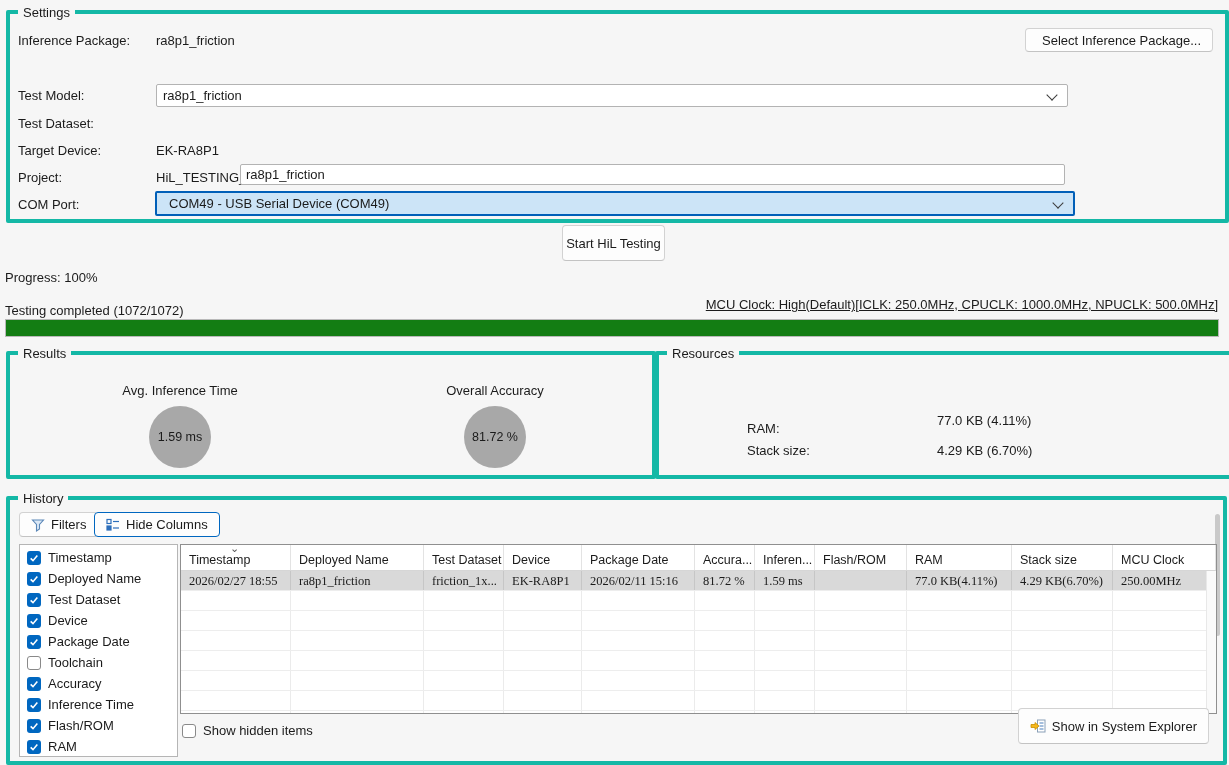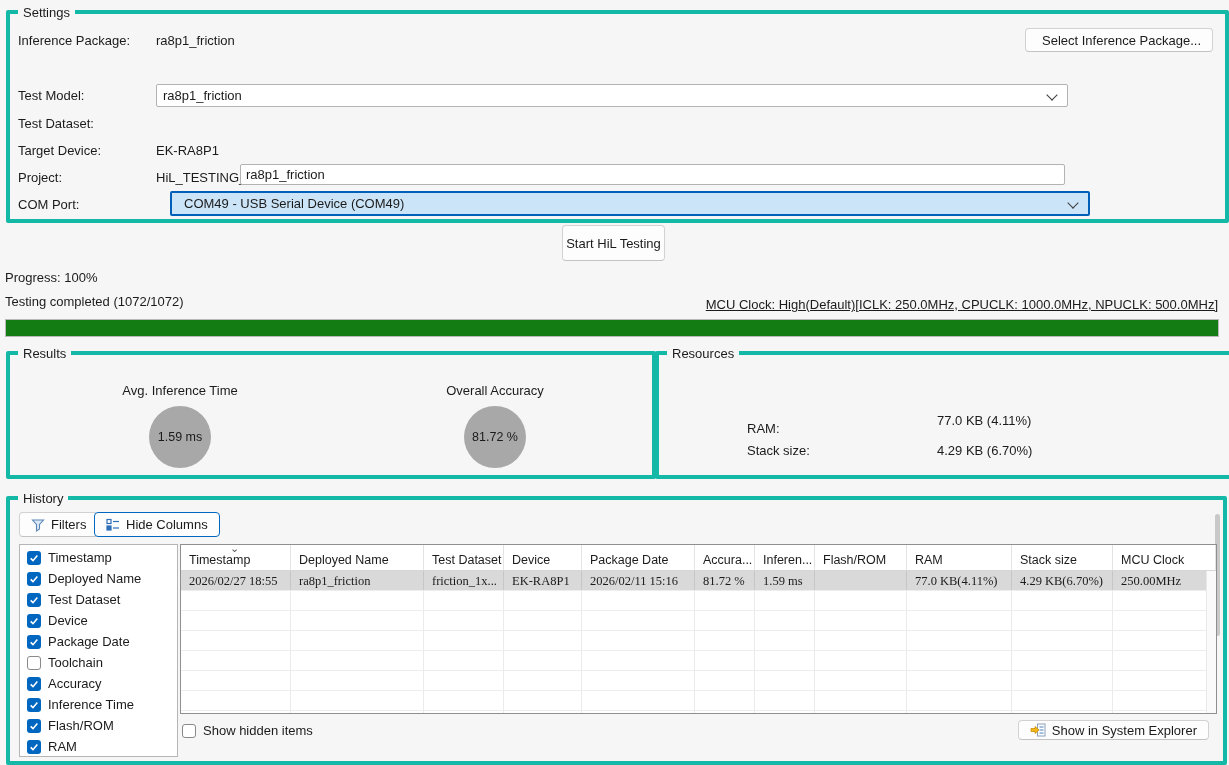--- a/index.html
+++ b/index.html
@@ -15,21 +15,21 @@
        font-family:inherit;font-size:13px;color:#1b1b1b;padding:0 11px;cursor:default;white-space:nowrap;}
   
   .settings-box{left:6px;top:10px;width:1215px;height:205px;}
   .flabel{position:absolute;left:8px;white-space:nowrap;}
   .fvalue{position:absolute;left:146px;white-space:nowrap;}
   .combo{position:absolute;left:146px;width:904px;height:21px;background:#fff;
          border:1px solid #b3b3b3;border-radius:2px;line-height:21px;padding-left:6px;
          box-sizing:content-box;white-space:nowrap;}
   .combo .chev{position:absolute;right:11px;top:6px;width:7px;height:7px;
                border-right:1.4px solid #3c3c3c;border-bottom:1.4px solid #3c3c3c;transform:rotate(45deg);}
-  .combo.focus{background:#cce4f7;border:2px solid #005fb8;line-height:21px;height:21px;left:160px;width:904px;padding-left:12px;}
+  .combo.focus{background:#cce4f7;border:2px solid #005fb8;line-height:21px;height:21px;left:145px;width:904px;padding-left:12px;}
   .tinput{position:absolute;left:230px;top:150px;width:813px;height:19px;background:#fff;
           border:1px solid #b3b3b3;border-radius:2px;font-family:inherit;font-size:13px;padding:0 5px;color:#1b1b1b;}
   .select-pkg{right:12px;top:14px;height:24px;padding-left:16px;}
   .start-btn{left:562px;top:225px;width:103px;height:36px;}
   
   .progress-track{position:absolute;left:5px;top:319px;width:1214px;height:18px;
                   border:1px solid #b9b9b9;background:#f2f2f2;box-sizing:border-box;}
   .progress-fill{height:100%;}
   .mcu-label{position:absolute;right:11px;top:297px;white-space:nowrap;text-decoration:underline;}
   
@@ -57,21 +57,21 @@
   .th{position:relative;flex:none;box-sizing:border-box;padding:8px 0 0 8px;font-size:12.5px;
       border-right:1px solid #e3e3e3;white-space:nowrap;overflow:hidden;}
   .sort-ind{position:absolute;top:-1px;left:45%;line-height:8px;color:#555;font-size:11px;}
   .tr{display:flex;height:19px;border-bottom:1px solid #ededed;}
   .tr.selected{background:#d9d9d9;}
   .td{flex:none;box-sizing:border-box;padding:2.5px 0 0 8px;font-size:12.5px;
       border-right:1px solid #ebebeb;white-space:nowrap;overflow:hidden;}
   .tr.selected .td{border-right-color:#c6c6c6;}
   .vscroll{position:absolute;top:26px;right:0;bottom:0;width:9px;background:#fafafa;border-left:1px solid #e8e8e8;}
   .show-hidden{position:absolute;left:172px;top:223px;display:flex;align-items:center;gap:7px;}
-  .sysexp-btn{right:14px;top:220px;height:20px;position:absolute;}
+  .sysexp-btn{right:14px;top:208px;height:36px;position:absolute;}
   svg{display:block;}
 </style>
 </head>
 <body>
 
 <div class="app">
 
   <div class="groupbox settings-box">
     <span class="group-label">Settings</span>
 
@@ -97,21 +97,21 @@
     <span class="flabel" style="top:183px">COM Port:</span>
     <div class="combo focus" style="top:177px">
       <span>COM49 - USB Serial Device (COM49)</span>
       <span class="chev"></span>
     </div>
   </div>
 
   <button class="btn start-btn">Start HiL Testing</button>
 
   <span class="abs" style="left:5px;top:270px">Progress: 100%</span>
-  <span class="abs" style="left:5px;top:294px">Testing completed (1072/1072)</span>
+  <span class="abs" style="left:5px;top:303px">Testing completed (1072/1072)</span>
   <span class="mcu-label">MCU Clock: High(Default)[ICLK: 250.0MHz, CPUCLK: 1000.0MHz, NPUCLK: 500.0MHz]</span>
   <div class="progress-track">
     <div class="progress-fill" style="width: 100%; background: rgb(19, 125, 19);"></div>
   </div>
 
   <div class="groupbox results-box">
     <span class="group-label">Results</span>
     <div class="gauge" style="left:84px">
       <div>Avg. Inference Time</div>
       <div class="circle" style="background: rgb(168, 168, 168);">

